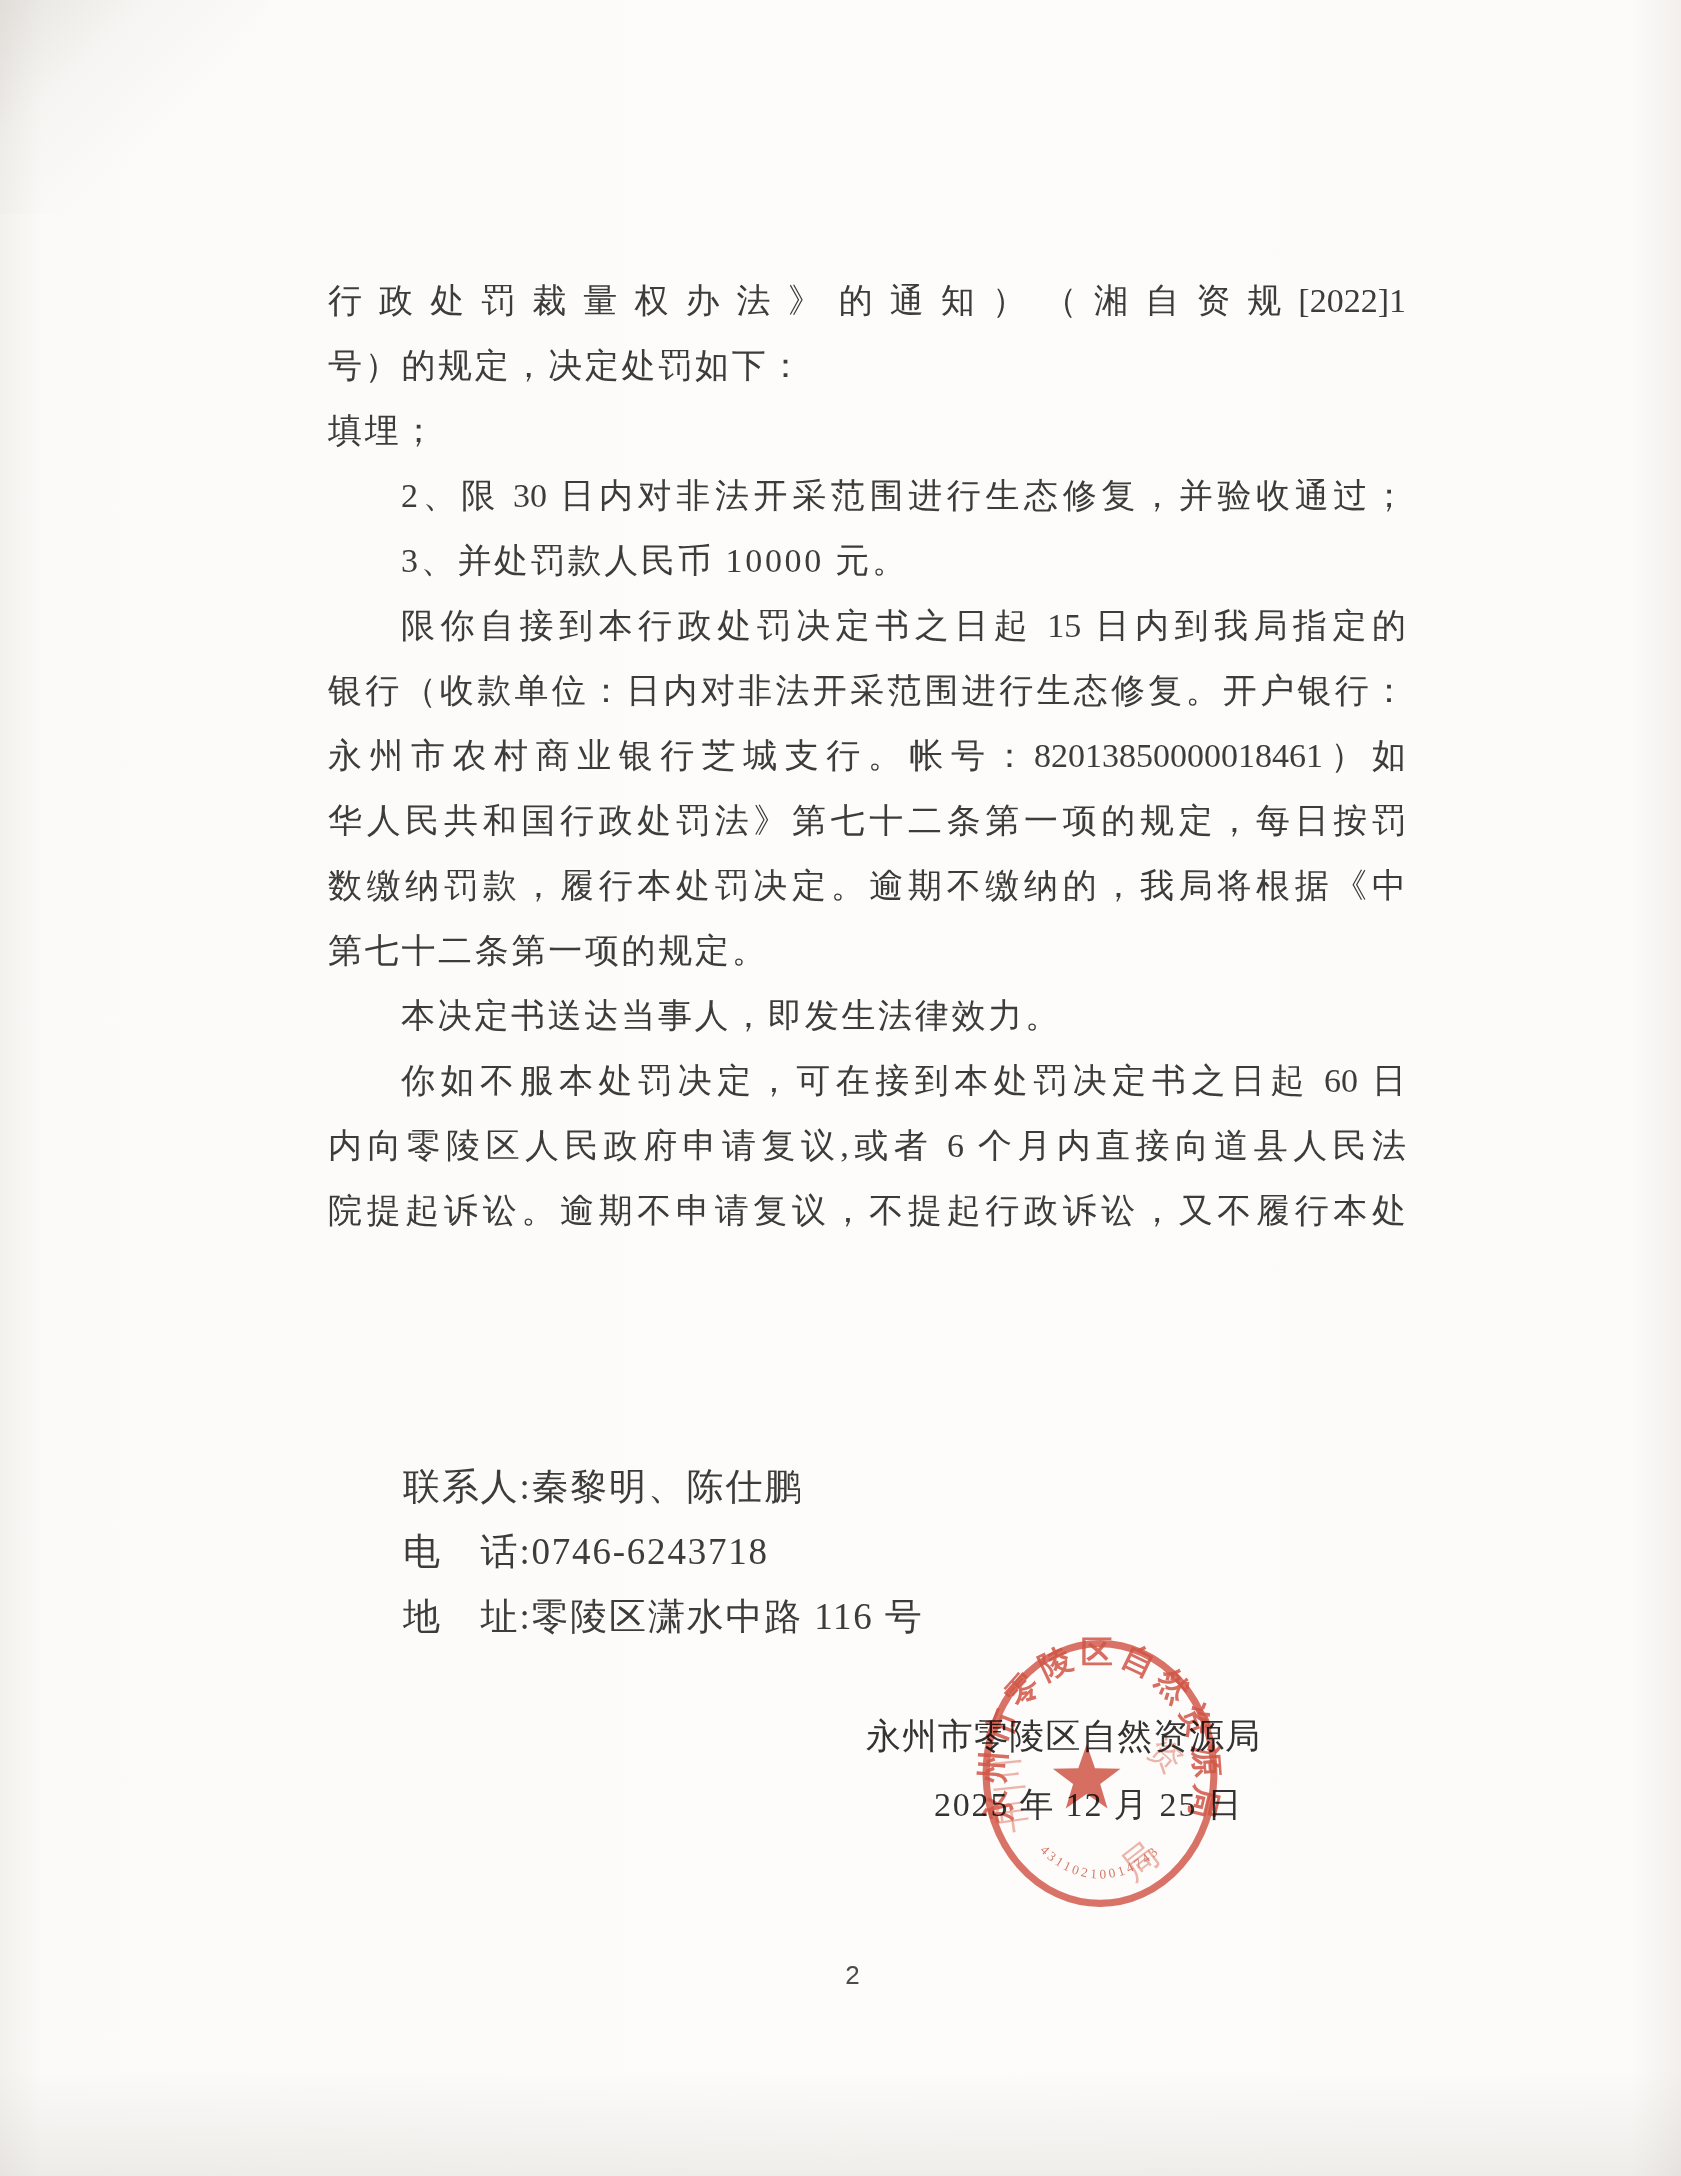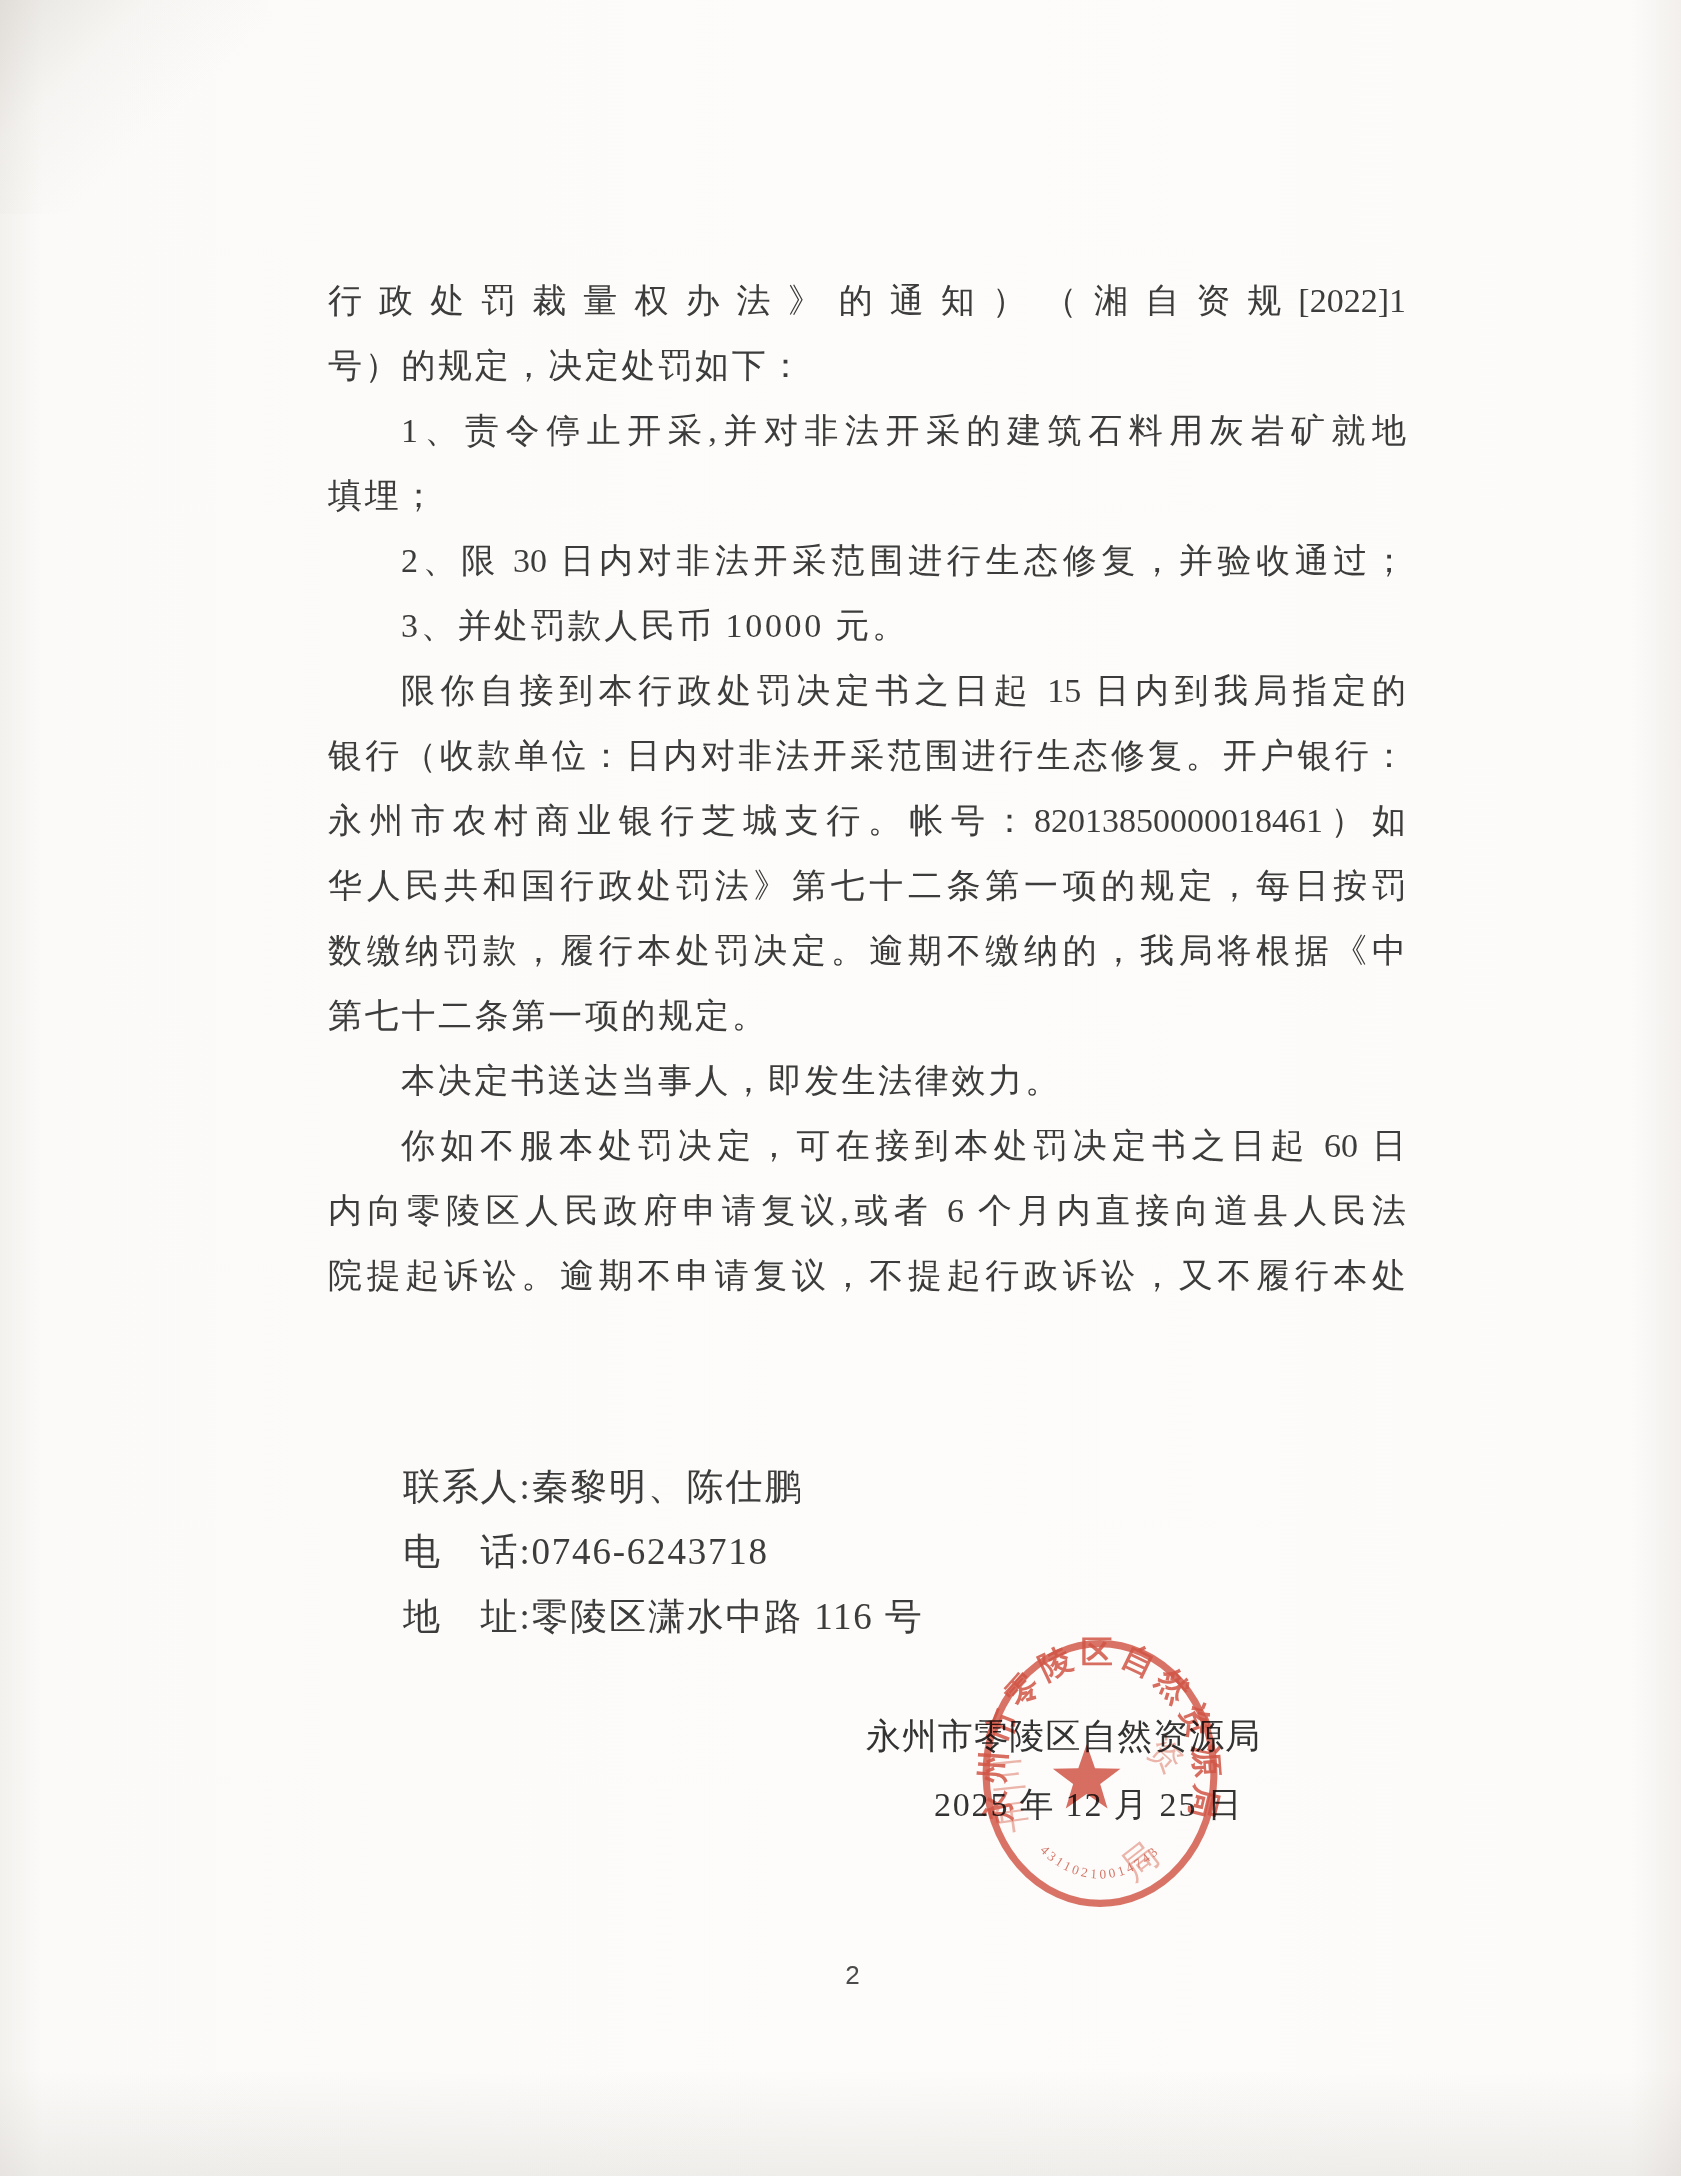--- a/index.html
+++ b/index.html
@@ -56,21 +56,20 @@
   }
 </style>
 </head>
 <body>
 
 <div class="sheet">
 
   <div class="body-text" id="body-lines">
       <div class="line fill">行政处罚裁量权办法》的通知）（湘自资规[2022]1</div>
       <div class="line">号）的规定，决定处罚如下：</div>
-      <div class="line fill indent">1、责令停止开采,并对非法开采的建筑石料用灰岩矿就地</div>
       <div class="line">填埋；</div>
       <div class="line fill indent">2、限 30 日内对非法开采范围进行生态修复，并验收通过；</div>
       <div class="line indent">3、并处罚款人民币 10000 元。</div>
       <div class="line fill indent">限你自接到本行政处罚决定书之日起 15 日内到我局指定的</div>
       <div class="line fill">银行（收款单位：日内对非法开采范围进行生态修复。开户银行：</div>
       <div class="line fill">永州市农村商业银行芝城支行。帐号：82013850000018461）如</div>
       <div class="line fill">华人民共和国行政处罚法》第七十二条第一项的规定，每日按罚</div>
       <div class="line fill">数缴纳罚款，履行本处罚决定。逾期不缴纳的，我局将根据《中</div>
       <div class="line">第七十二条第一项的规定。</div>
       <div class="line indent">本决定书送达当事人，即发生法律效力。</div>

